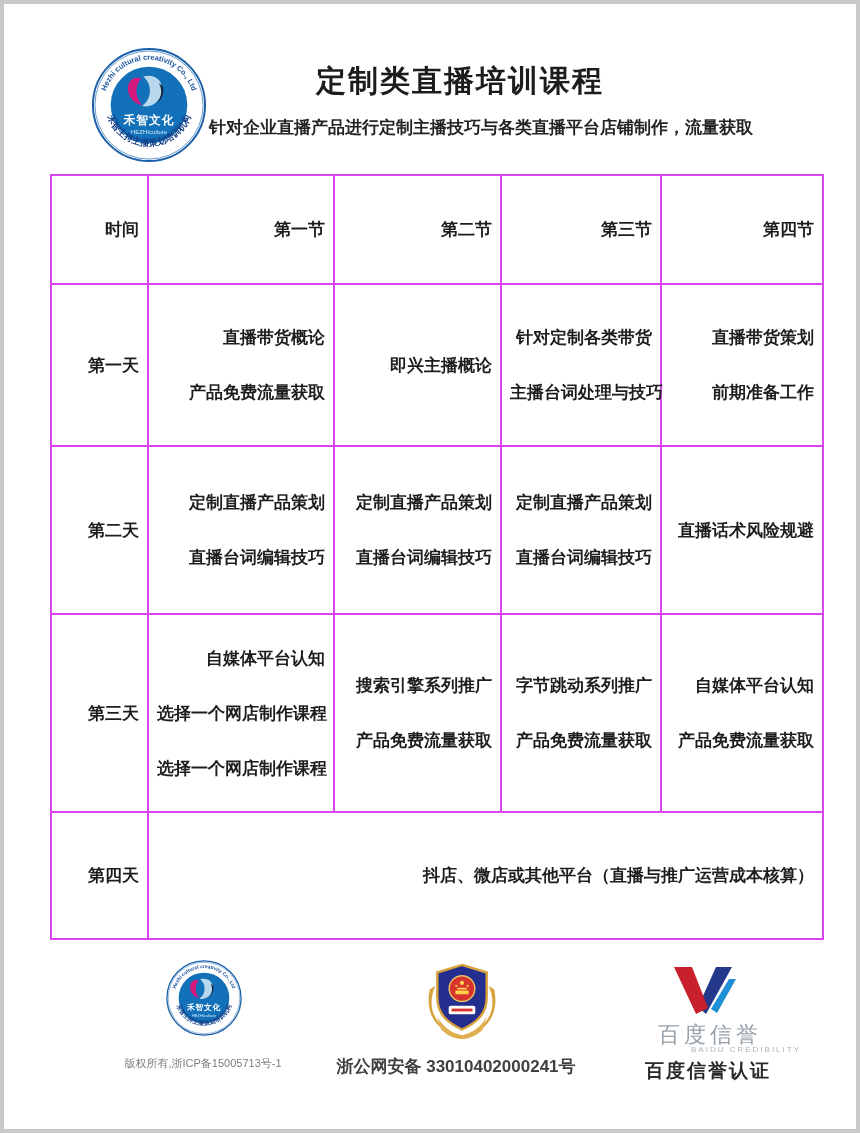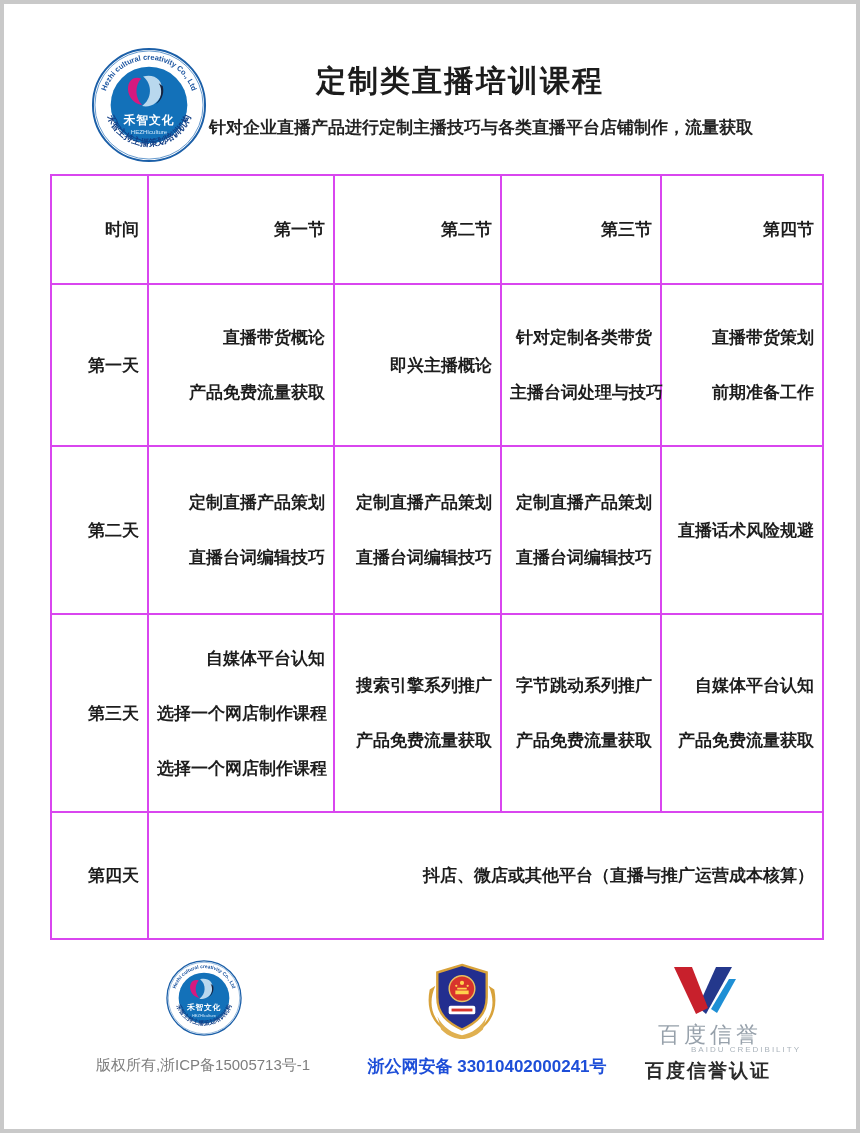--- a/index.html
+++ b/index.html
@@ -36,24 +36,24 @@
   tr.day-row-3 { height:198px; }
   tr.day-row-4 { height:127px; }
   td.head-cell { font-size:18px; }
   td.label-cell{ font-size:18px; }
   .cell-line { height:55px; line-height:55px; white-space:nowrap; }
   td.merged-cell { text-align:left; padding-left:12px; font-size:17px; }
 
   
   .ft-logo   { position:absolute; left:161px; top:955px; width:78px; height:78px; }
   .ft-copy   { position:absolute; left:199px; top:1052px; transform:translateX(-50%);
-               font-size:15px; color:#7e7e7e; white-space:nowrap; }
+               font-size:11px; color:#7e7e7e; white-space:nowrap; }
   .ft-badge  { position:absolute; left:420px; top:957px; width:76px; height:80px; }
   .ft-police { position:absolute; left:452px; top:1051px; transform:translateX(-50%);
-               font-size:17px; font-weight:bold; color:#1d4ed8; white-space:nowrap;margin-left:31px; }
+               font-size:17px; font-weight:bold; color:#404040; white-space:nowrap; }
   .ft-baidu  { position:absolute; left:668px; top:963px; width:66px; height:48px; }
   .ft-baidu-cn { position:absolute; left:706px; top:1016px; transform:translateX(-50%);
                font-size:22px; color:#97a1ab; letter-spacing:4px; white-space:nowrap; }
   .ft-baidu-en { position:absolute; left:706px; top:1041px; transform:translateX(-50%);
                font-size:8px; color:#aab3bb; letter-spacing:2px; white-space:nowrap;margin-left:36px; }
   .ft-baidu-cert { position:absolute; left:704px; top:1054px; transform:translateX(-50%);
                font-size:19px; font-weight:bold; color:#2a2a2a; letter-spacing:2px; white-space:nowrap; }
 
   .ring-text-top { font-size:7.6px; fill:#1c55a0; font-weight:bold; }
   .ring-text-bot { font-size:9.2px; fill:#123f86; font-weight:bold; }

